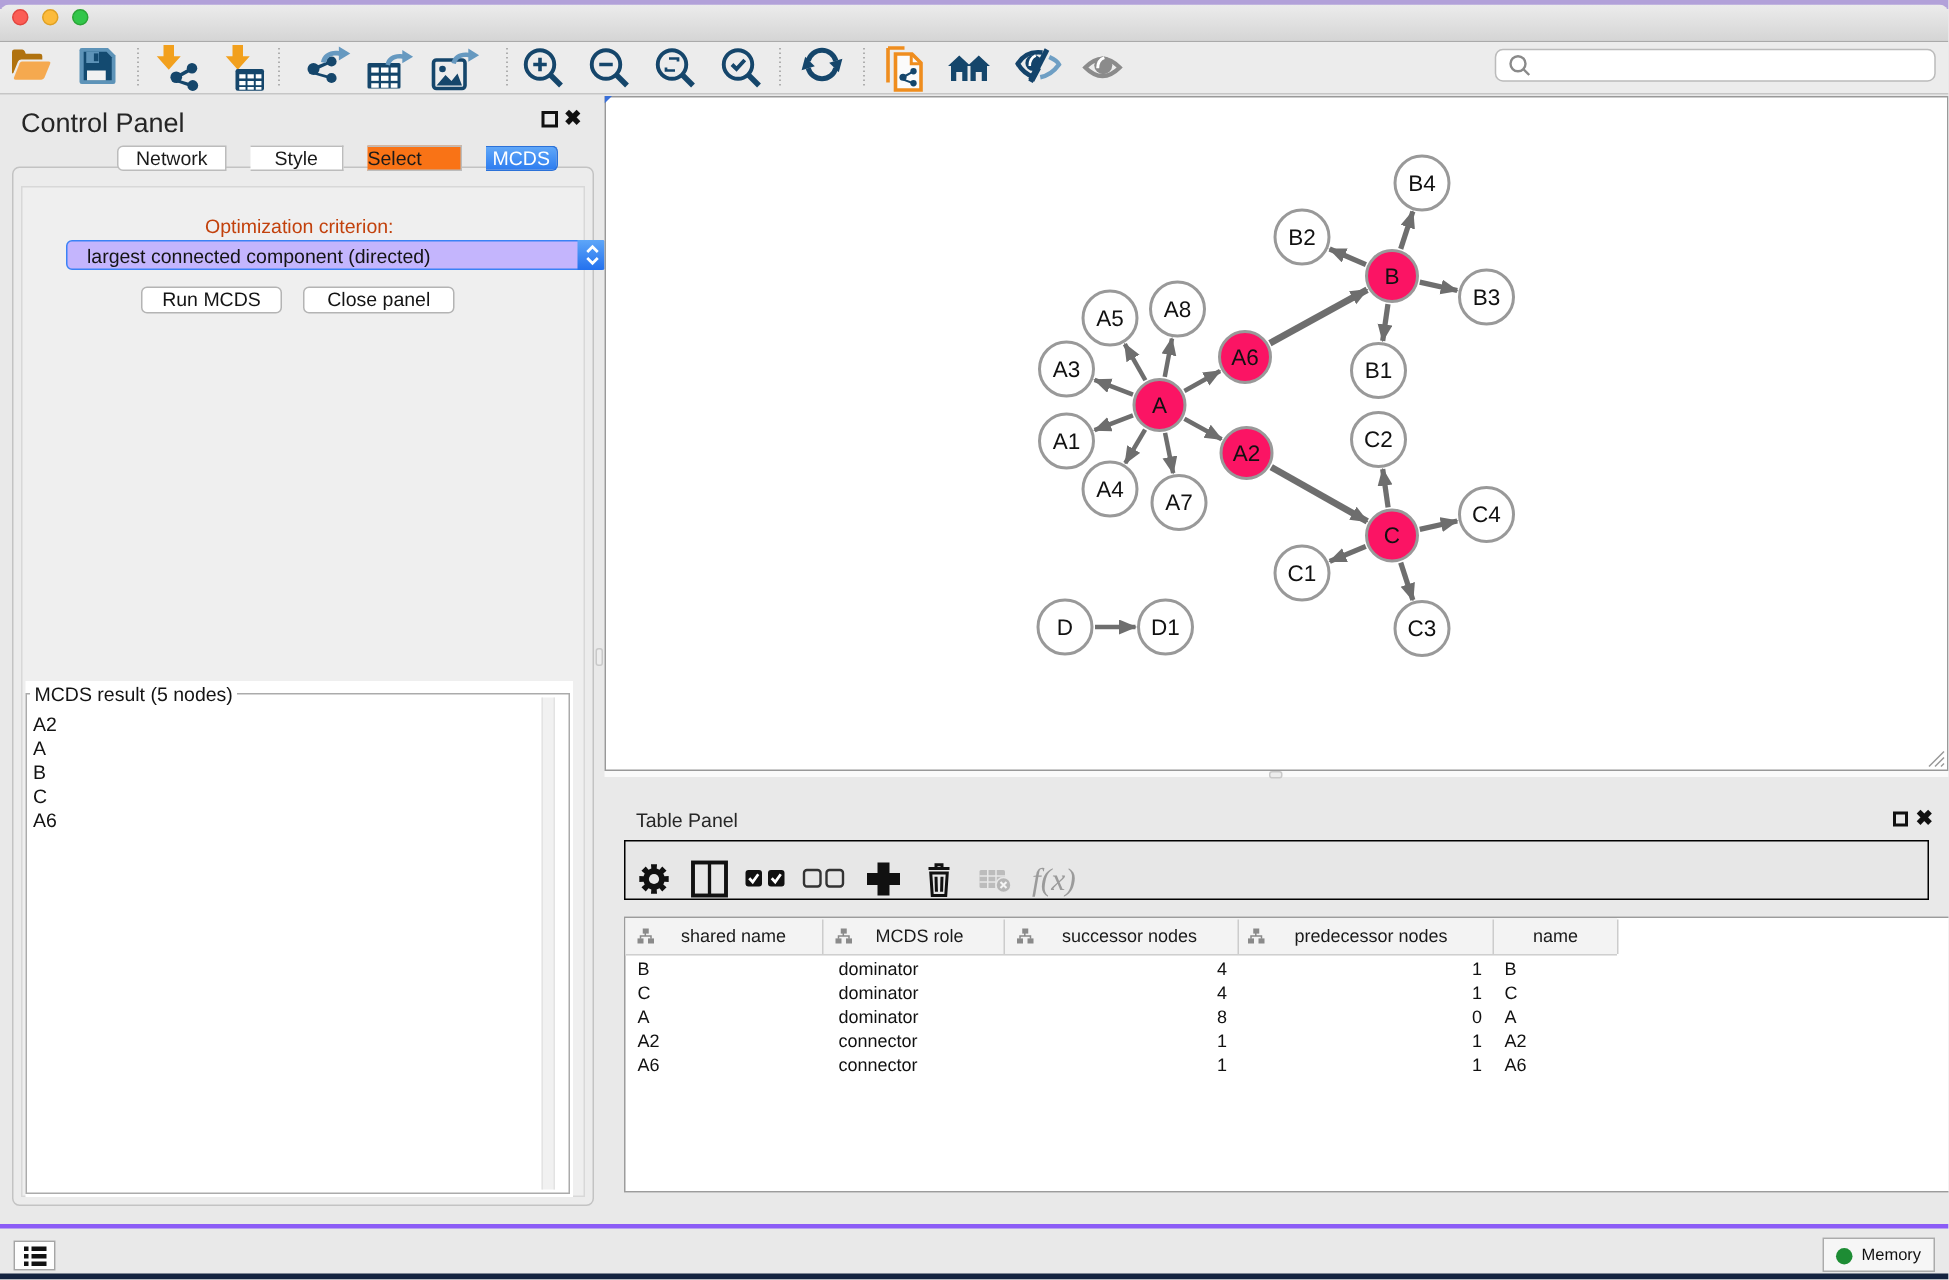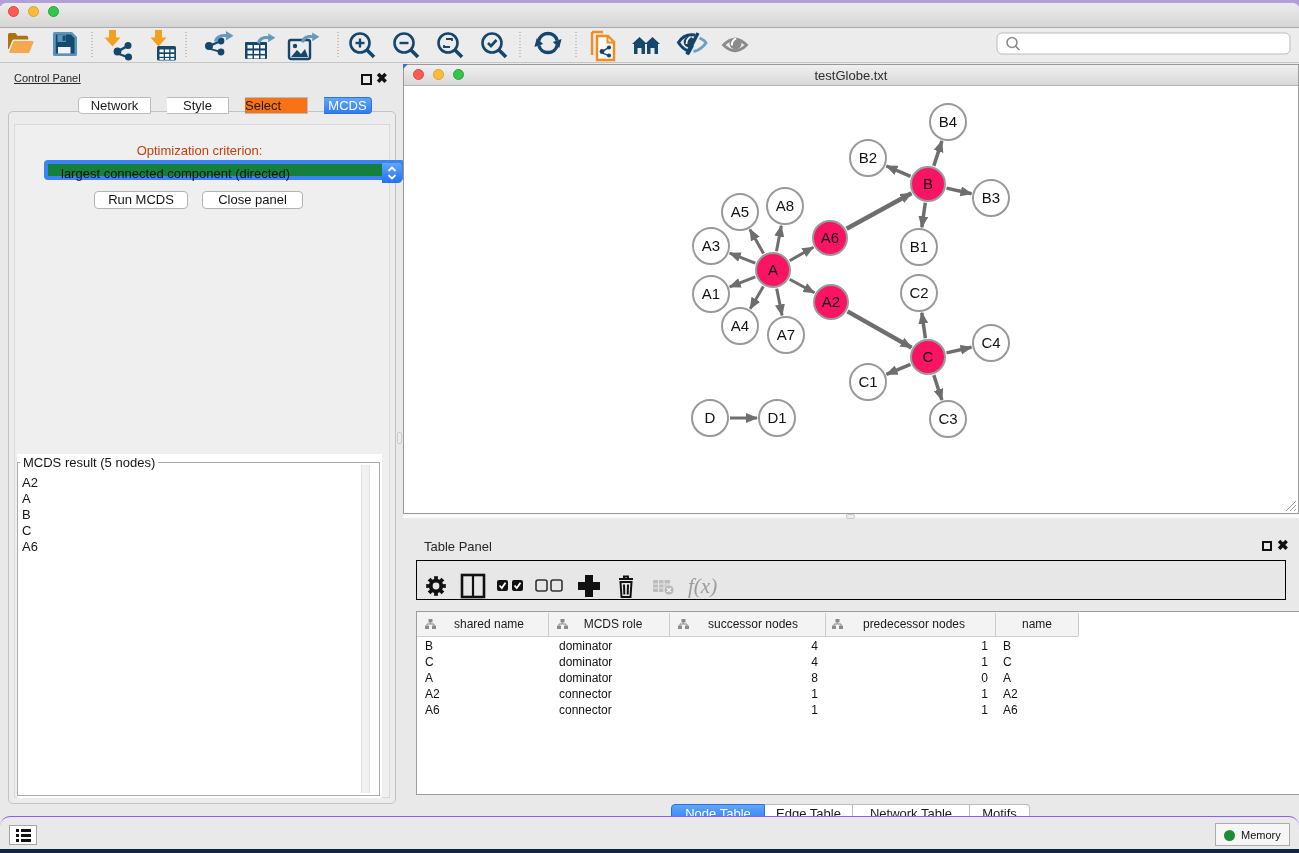--- a/index.html
+++ b/index.html
@@ -177,36 +177,36 @@
     <path d="M9.8 11.5 Q9.8 6 14.2 4.4" stroke="#fff" stroke-width="2" fill="none"></path>
   </g>
 
   <rect x="997" y="5" width="293" height="21" rx="5" fill="#fff" stroke="#bbb"></rect>
   <circle cx="1012" cy="14.5" r="5" fill="none" stroke="#8a8a8a" stroke-width="1.6"></circle>
   <line x1="1015.5" y1="18" x2="1019.5" y2="22" stroke="#8a8a8a" stroke-width="1.6"></line>
 </svg>
 </div>
 
 <div class="abs" style="left:0;top:64px;width:399px;height:752px;background:#e9e9e9;">
-  <div class="abs" style="left:14px;top:8px;font-size:11px;color:#262626;text-decoration:underline;">Control Panel</div>
+  <div class="abs" style="left:14px;top:8px;font-size:18px;color:#262626;">Control Panel</div>
   <div class="abs" style="left:361px;top:10px;width:11px;height:11px;border:2px solid #111;"></div>
   <div class="abs" style="left:376px;top:6px;font-size:14px;font-weight:bold;color:#111;">✖</div>
 
   <div class="abs" style="left:8px;top:47px;width:388px;height:693px;background:#ececec;border:1px solid #c3c3c3;border-radius:5px;"></div>
   <div class="abs" style="left:14px;top:60px;width:376px;height:674px;background:#efefef;border:1px solid #d8d8d8;"></div>
 
   <div class="abs" style="left:78px;top:33px;height:17px;display:flex;font-size:13px;gap:16px;">
     <div style="width:73px;background:#fff;border:1px solid #bcbcbc;border-radius:4px 0 0 4px;text-align:center;line-height:15px;color:#1a1a1a;">Network</div>
     <div style="width:62px;background:#fff;border:1px solid #bcbcbc;border-left:none;text-align:center;line-height:15px;color:#1a1a1a;">Style</div>
     <div style="width:63px;background:#f97316;border:1px solid #bcbcbc;border-left:none;text-align:left;line-height:15px;color:#1a1a1a;">Select</div>
     <div style="width:48px;background:linear-gradient(#60a7f8,#2e7df0);border:1px solid #2b71d8;border-left:none;border-radius:0 4px 4px 0;text-align:center;line-height:15px;color:#fff;">MCDS</div>
   </div>
   <div class="abs" style="left:0;top:79px;width:399px;text-align:center;font-size:13px;color:#c2410c;">Optimization criterion:</div>
 
-  <div class="abs" style="left:44px;top:96px;width:361px;height:20px;background:#15803d;border:4px solid #3b82f6;border-radius:4px;">
+  <div class="abs" style="left:44px;top:96px;width:361px;height:20px;background:#c4b5fd;border:1px solid #3b82f6;border-radius:4px;">
     <div style="position:absolute;left:13px;top:2px;font-size:13px;color:#141414;">largest connected component (directed)</div>
     <div style="position:absolute;right:-1px;top:-1px;width:20px;height:20px;background:linear-gradient(#5ea6f8,#2471ee);border-radius:0 4px 4px 0;">
       <svg width="20" height="20" viewBox="0 0 20 20">
           <path d="M6.5 8 L10 4.5 L13.5 8" fill="none" stroke="#fff" stroke-width="1.8"></path>
           <path d="M6.5 12 L10 15.5 L13.5 12" fill="none" stroke="#fff" stroke-width="1.8"></path>
         </svg>
     </div>
   </div>
 
   <div class="abs" style="left:94px;top:127px;width:94px;height:18px;background:#fff;border:1px solid #b4b4b4;border-radius:4px;text-align:center;font-size:13px;line-height:16px;color:#141414;">Run MCDS</div>
@@ -214,26 +214,20 @@
 
   <div class="abs" style="left:17px;top:390px;width:365px;height:344px;background:#fff;">
     <div style="position:absolute;left:0;top:8px;width:363px;height:334px;border:1px solid #ababab;"></div>
     <div style="position:absolute;left:3px;top:1px;background:#fff;padding:0 3px;font-size:13px;color:#141414;">MCDS result (5 nodes)</div>
     <div style="position:absolute;left:5px;top:21px;font-size:13px;color:#141414;line-height:16px;">A2<br>A<br>B<br>C<br>A6</div>
     <div style="position:absolute;right:12px;top:11px;width:9px;height:328px;background:#f1f1f1;border-left:1px solid #e3e3e3;border-right:1px solid #e3e3e3;"></div>
   </div>
 </div>
 
 <div class="abs" style="left:403px;top:64px;width:896px;height:450px;border:1px solid #999;background:#fff;">
-  <div class="abs" style="left:0;top:0;width:100%;height:21px;background:linear-gradient(#f0f0f0,#d8d8d8);border-bottom:1px solid #b3b3b3;">
-    <div class="abs" style="left:9px;top:4px;width:11px;height:11px;border-radius:50%;background:#fb5d55;border:1px solid #e2453f;"></div>
-    <div class="abs" style="left:29px;top:4px;width:11px;height:11px;border-radius:50%;background:#fcbb3b;border:1px solid #dfa023;"></div>
-    <div class="abs" style="left:49px;top:4px;width:11px;height:11px;border-radius:50%;background:#32c64a;border:1px solid #2aa436;"></div>
-    <div class="abs ttl" style="left:0;width:100%;top:3px;text-align:center;color:#2e2e2e;">testGlobe.txt</div>
-  </div>
   <svg class="abs" style="left:0;top:22px;" width="894" height="426" viewBox="403 86 894 426" id="graph">
     <defs>
       <marker id="ar" markerUnits="userSpaceOnUse" markerWidth="14" markerHeight="12" refX="11" refY="5" orient="auto">
           <path d="M0,0 L12,5 L0,10 z" fill="#6e6e6e"></path>
         </marker>
     </defs>
     <g stroke="#6e6e6e">
       <line x1="754.3" y1="275.9" x2="728.7" y2="285.8" stroke-width="3" marker-end="url(#ar)"></line>
       <line x1="754.3" y1="262.1" x2="728.7" y2="252.2" stroke-width="3" marker-end="url(#ar)"></line>
       <line x1="762.4" y1="285.4" x2="749.2" y2="307.8" stroke-width="3" marker-end="url(#ar)"></line>
@@ -436,29 +430,23 @@
           <text x="586" y="59">A2</text>
         <text x="8" y="75">A6</text>
           <text x="142" y="75">connector</text>
           <text x="401" y="75" text-anchor="end">1</text>
           <text x="571" y="75" text-anchor="end">1</text>
           <text x="586" y="75">A6</text>
       </g>
     </svg>
   </div>
 
-  <div class="abs" style="left:268px;top:272px;height:19px;display:flex;font-size:13px;" id="btabs">
-    <div style="width:94px;background:linear-gradient(#60a7f8,#2e7df0);border:1px solid #2b71d8;border-radius:4px 0 0 4px;text-align:center;line-height:17px;color:#fff;">Node Table</div>
-    <div style="width:88px;background:#fff;border:1px solid #bcbcbc;border-left:none;text-align:center;line-height:17px;color:#1a1a1a;">Edge Table</div>
-    <div style="width:117px;background:#fff;border:1px solid #bcbcbc;border-left:none;text-align:center;line-height:17px;color:#1a1a1a;">Network Table</div>
-    <div style="width:60px;background:#fff;border:1px solid #bcbcbc;border-left:none;border-radius:0 4px 4px 0;text-align:center;line-height:17px;color:#1a1a1a;">Motifs</div>
-  </div>
-</div>
-
-<div class="abs" style="left:0;top:816px;width:1299px;height:33px;background:#e9e9e9;border-top:1px solid #8b5cf6;border-radius:10px;">
+</div>
+
+<div class="abs" style="left:0;top:816px;width:1299px;height:33px;background:#e9e9e9;border-top:3px solid #8b5cf6;">
   <div class="abs" style="left:9px;top:8px;width:28px;height:20px;background:#fdfdfd;border:1px solid #a5a5a5;">
     <svg width="26" height="18" viewBox="0 0 26 18">
         <g fill="#111">
           <rect x="6" y="3" width="3" height="3"></rect>
           <rect x="11" y="3" width="10" height="3"></rect>
           <rect x="6" y="8" width="3" height="3"></rect>
           <rect x="11" y="8" width="10" height="3"></rect>
           <rect x="6" y="13" width="3" height="3"></rect>
           <rect x="11" y="13" width="10" height="3"></rect>
         </g>

